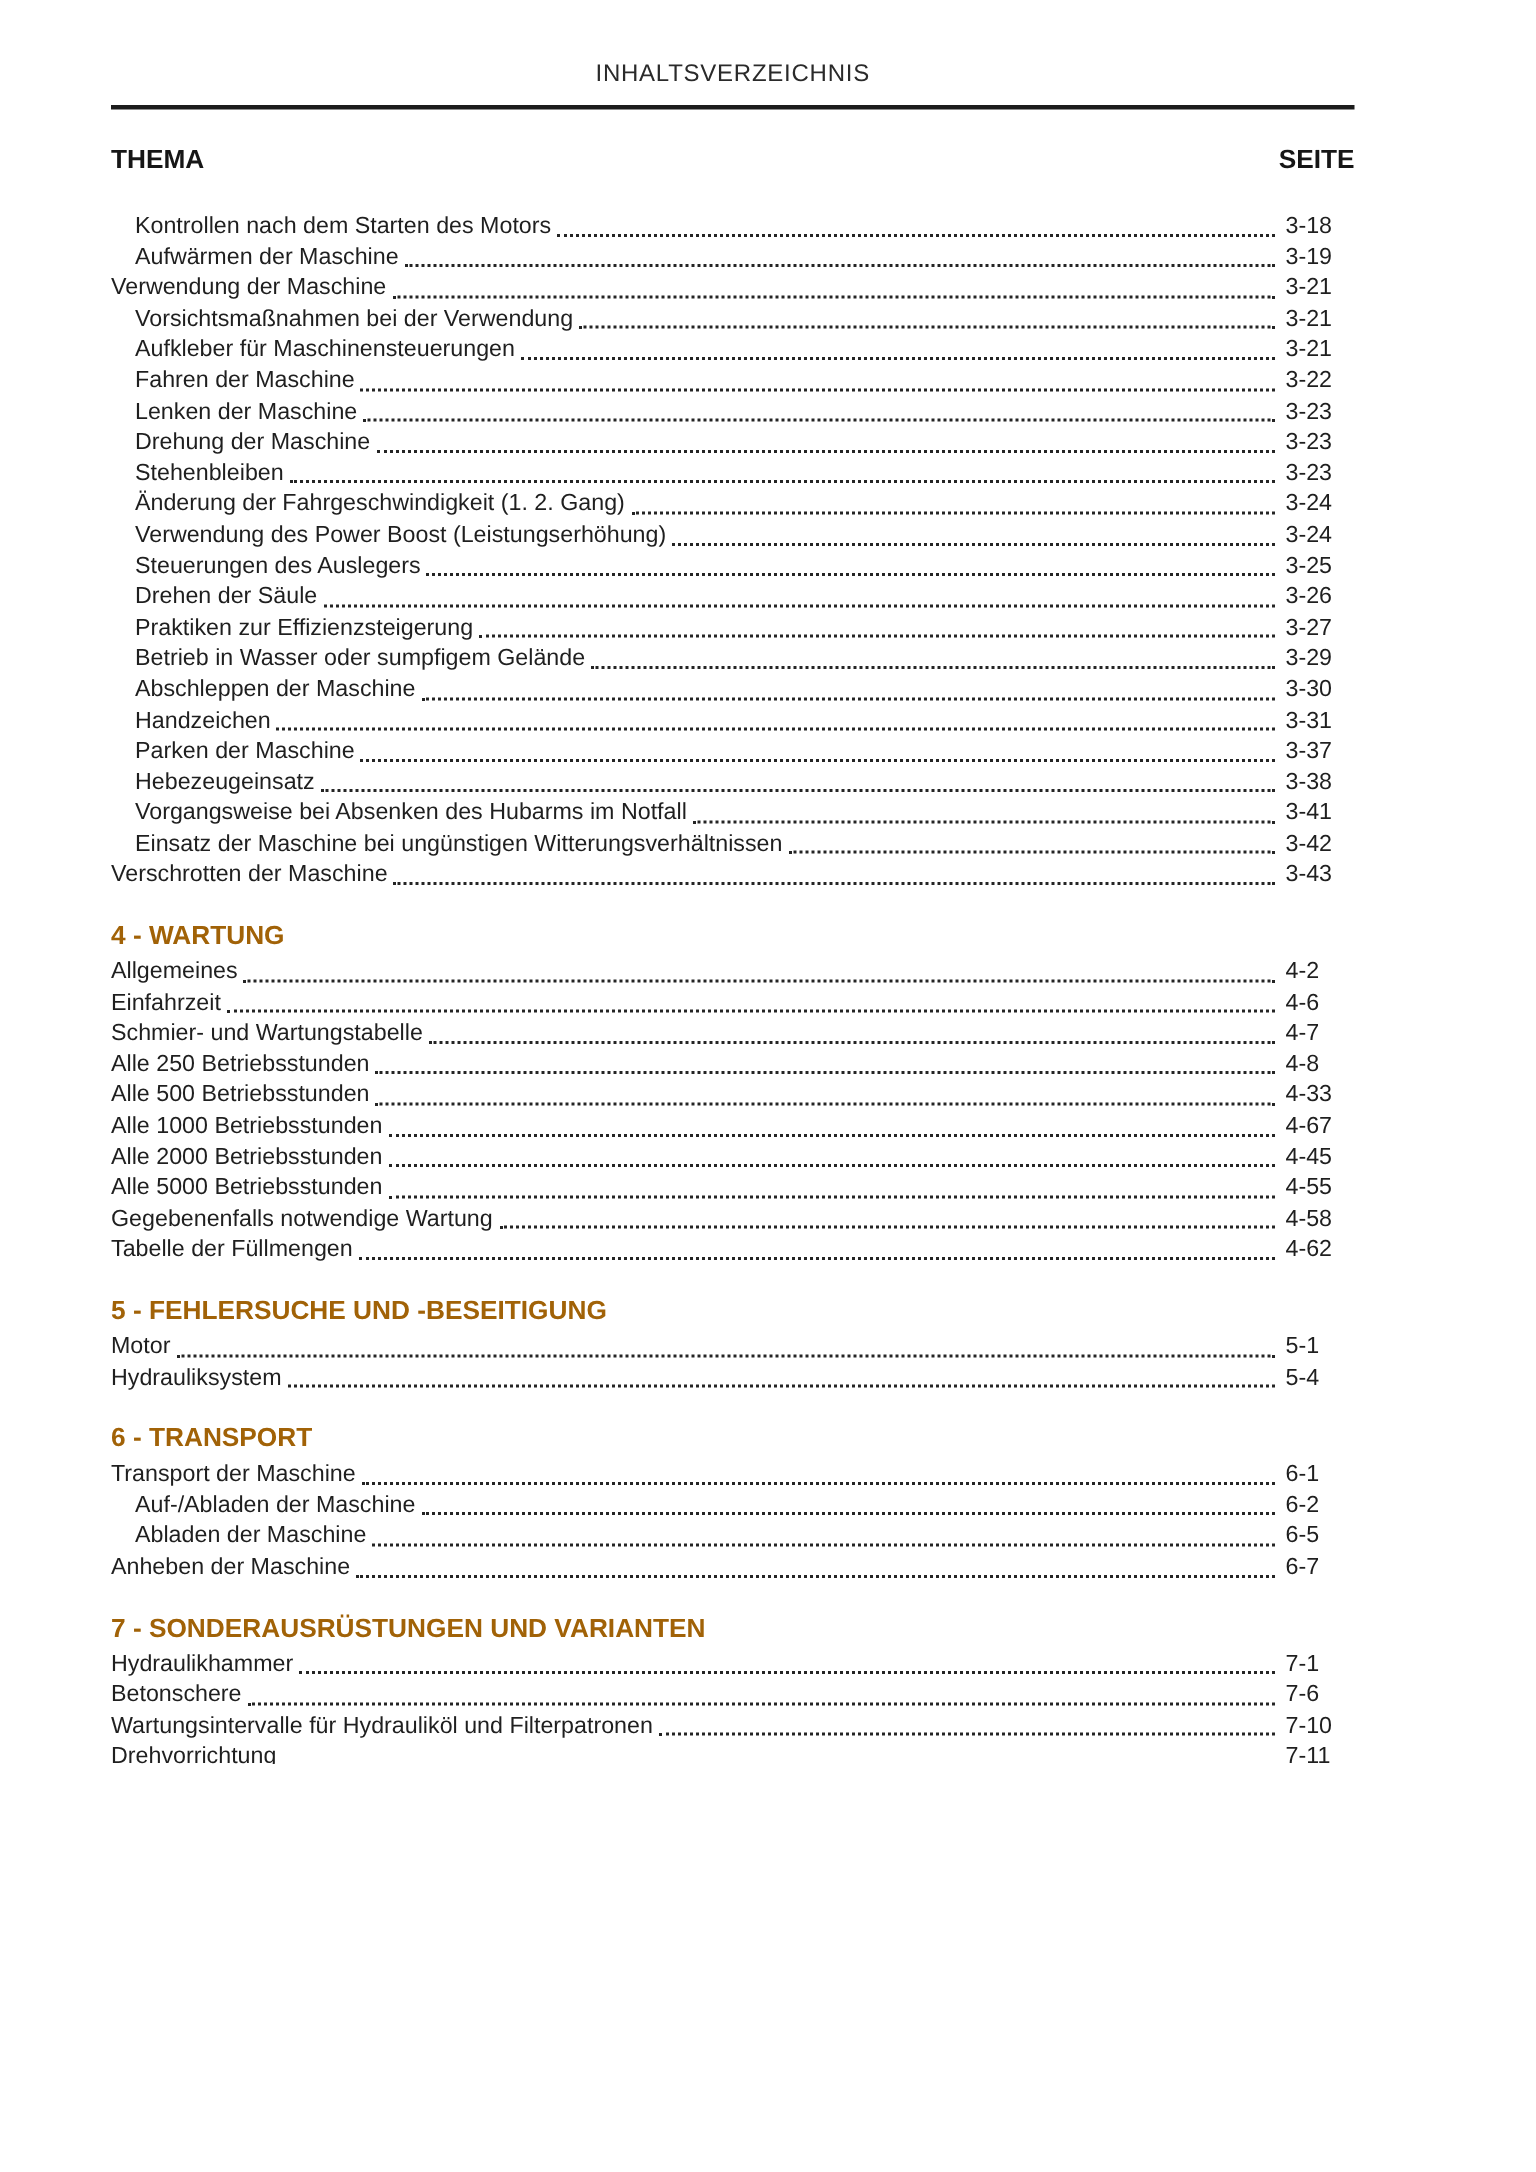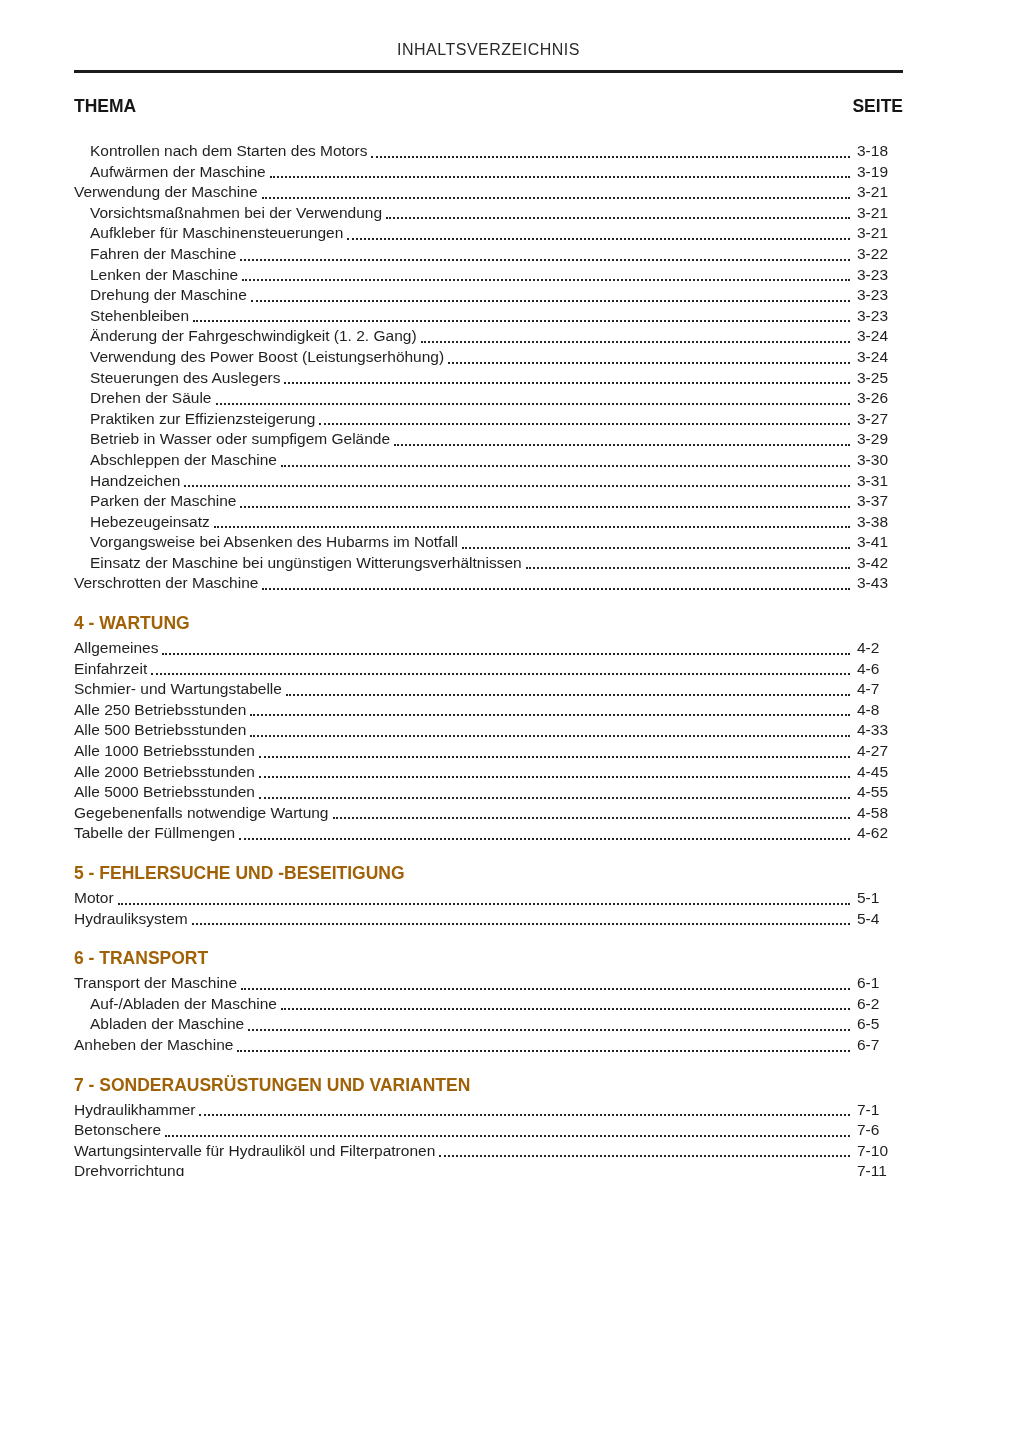--- a/index.html
+++ b/index.html
@@ -277,21 +277,21 @@
 
   <div class="toc-row">
     <span class="toc-title">Alle 500 Betriebsstunden</span>
     <span class="toc-dots"></span>
     <span class="toc-page">4-33</span>
   </div>
 
   <div class="toc-row">
     <span class="toc-title">Alle 1000 Betriebsstunden</span>
     <span class="toc-dots"></span>
-    <span class="toc-page">4-27</span>
+    <span class="toc-page">4-67</span>
   </div>
 
   <div class="toc-row">
     <span class="toc-title">Alle 2000 Betriebsstunden</span>
     <span class="toc-dots"></span>
     <span class="toc-page">4-45</span>
   </div>
 
   <div class="toc-row">
     <span class="toc-title">Alle 5000 Betriebsstunden</span>

